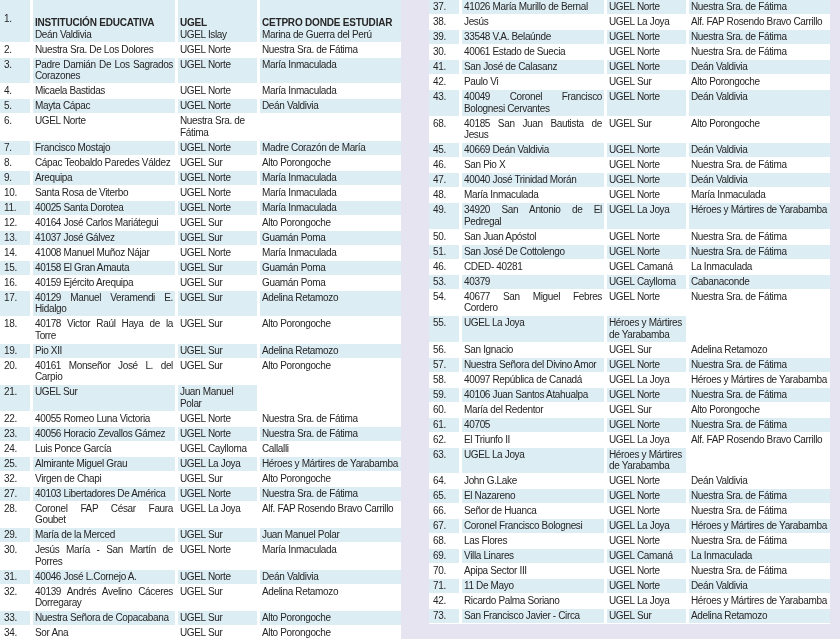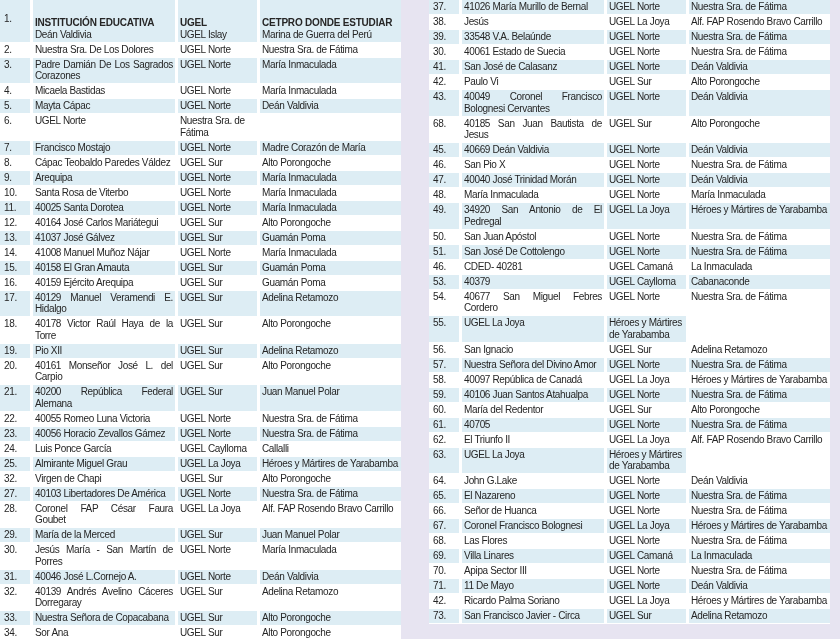--- a/index.html
+++ b/index.html
@@ -168,21 +168,20 @@
         <div class="cell cet">Adelina Retamozo</div>
       </div>
       <div class="row">
         <div class="cell num">20.</div>
         <div class="cell inst">40161 Monseñor José L. del Carpio</div>
         <div class="cell ugel">UGEL Sur</div>
         <div class="cell cet">Alto Porongoche</div>
       </div>
       <div class="row alt">
         <div class="cell num">21.</div>
-        <div class="cell inst">40200 República Federal Alemana</div>
         <div class="cell ugel">UGEL Sur</div>
         <div class="cell cet">Juan Manuel Polar</div>
       </div>
       <div class="row">
         <div class="cell num">22.</div>
         <div class="cell inst">40055 Romeo Luna Victoria</div>
         <div class="cell ugel">UGEL Norte</div>
         <div class="cell cet">Nuestra Sra. de Fátima</div>
       </div>
       <div class="row alt">

